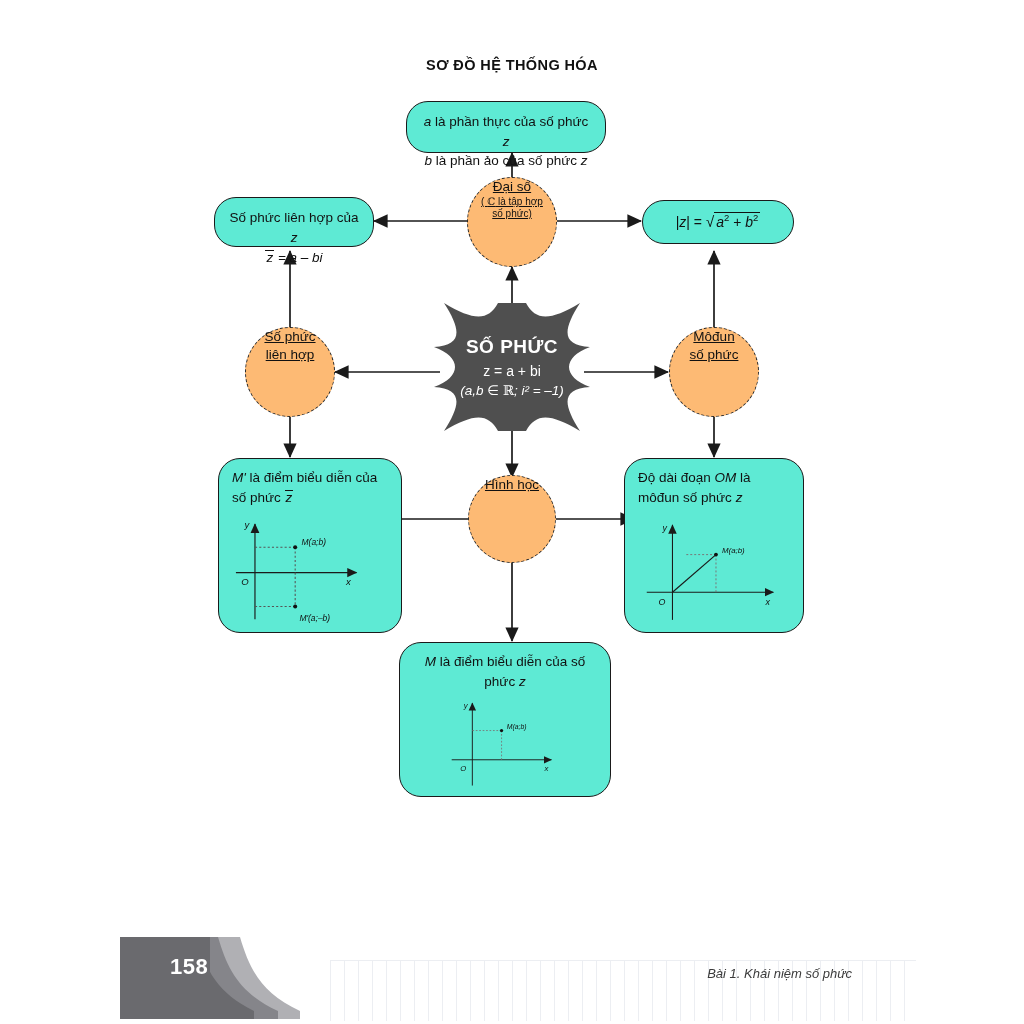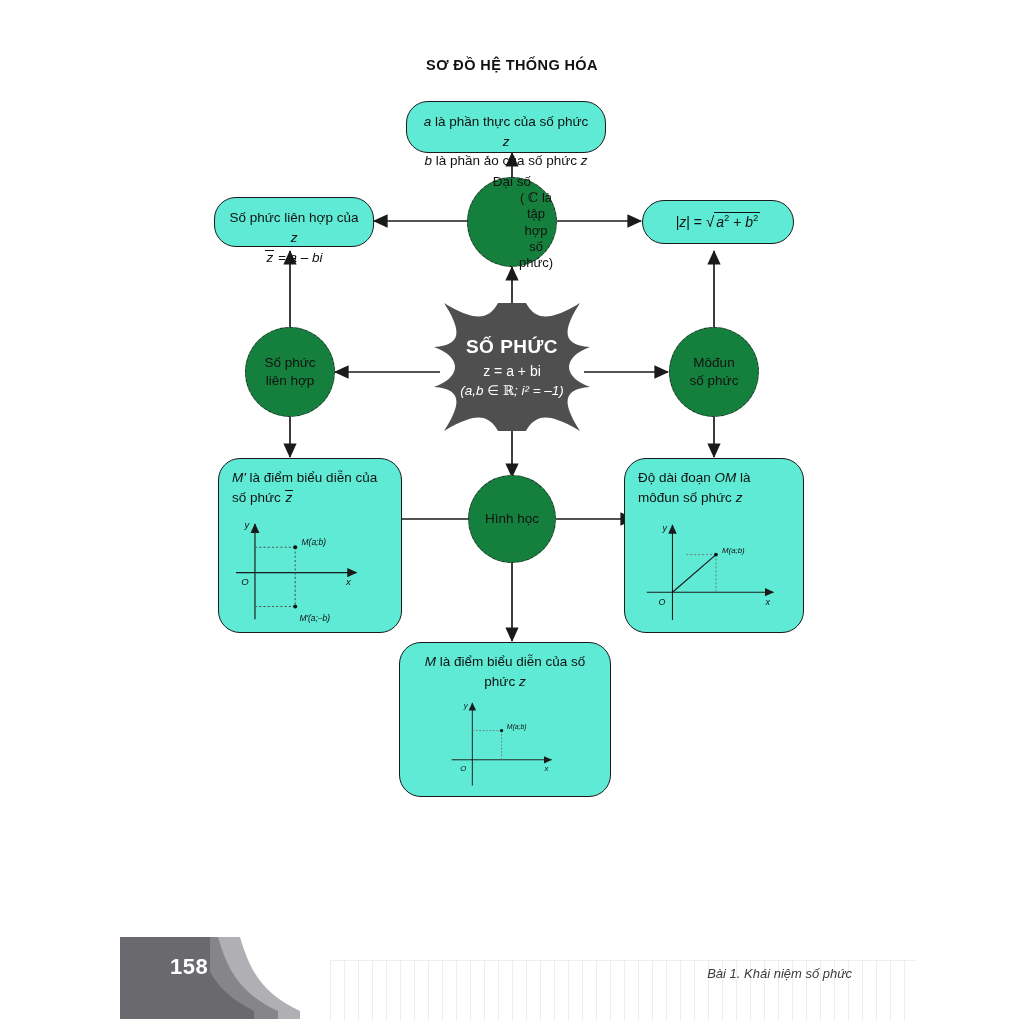--- a/index.html
+++ b/index.html
@@ -29,26 +29,27 @@
     font-size:13.5px;line-height:1.45;color:#111;
     padding:9px 13px 0 13px;
   }
   .box.center .txt{text-align:center;padding-top:10px;}
   .box .plot{flex:1;position:relative;}
   .box .plot svg{position:absolute;left:0;top:0;width:100%;height:100%;}
 
   
   .circ{
     position:absolute;border-radius:50%;
-    background:#15803d;border:1.7px dashed #2a2a2a;
-    display:flex;align-items:center;justify-content:center;
+    background:#fdba74;border:1.7px dashed #2a2a2a;
+    display:flex;justify-content:center;
     text-align:center;font-size:13.5px;line-height:1.3;color:#111;
     box-sizing:border-box;
-  }
-  .circ .sub{font-size:13px;line-height:1.25;display:block;margin-left:48px;}
+    text-decoration:underline;
+  }
+  .circ .sub{font-size:10px;line-height:1.25;display:block;}
 
   
   .star{position:absolute;}
   .star svg{position:absolute;left:0;top:0;}
   .star .label{
     position:absolute;left:0;top:0;width:100%;height:100%;
     display:flex;flex-direction:column;align-items:center;justify-content:center;
     color:#fff;pointer-events:none;
   }
   .star .h{font-size:19px;font-weight:bold;letter-spacing:.5px;}

